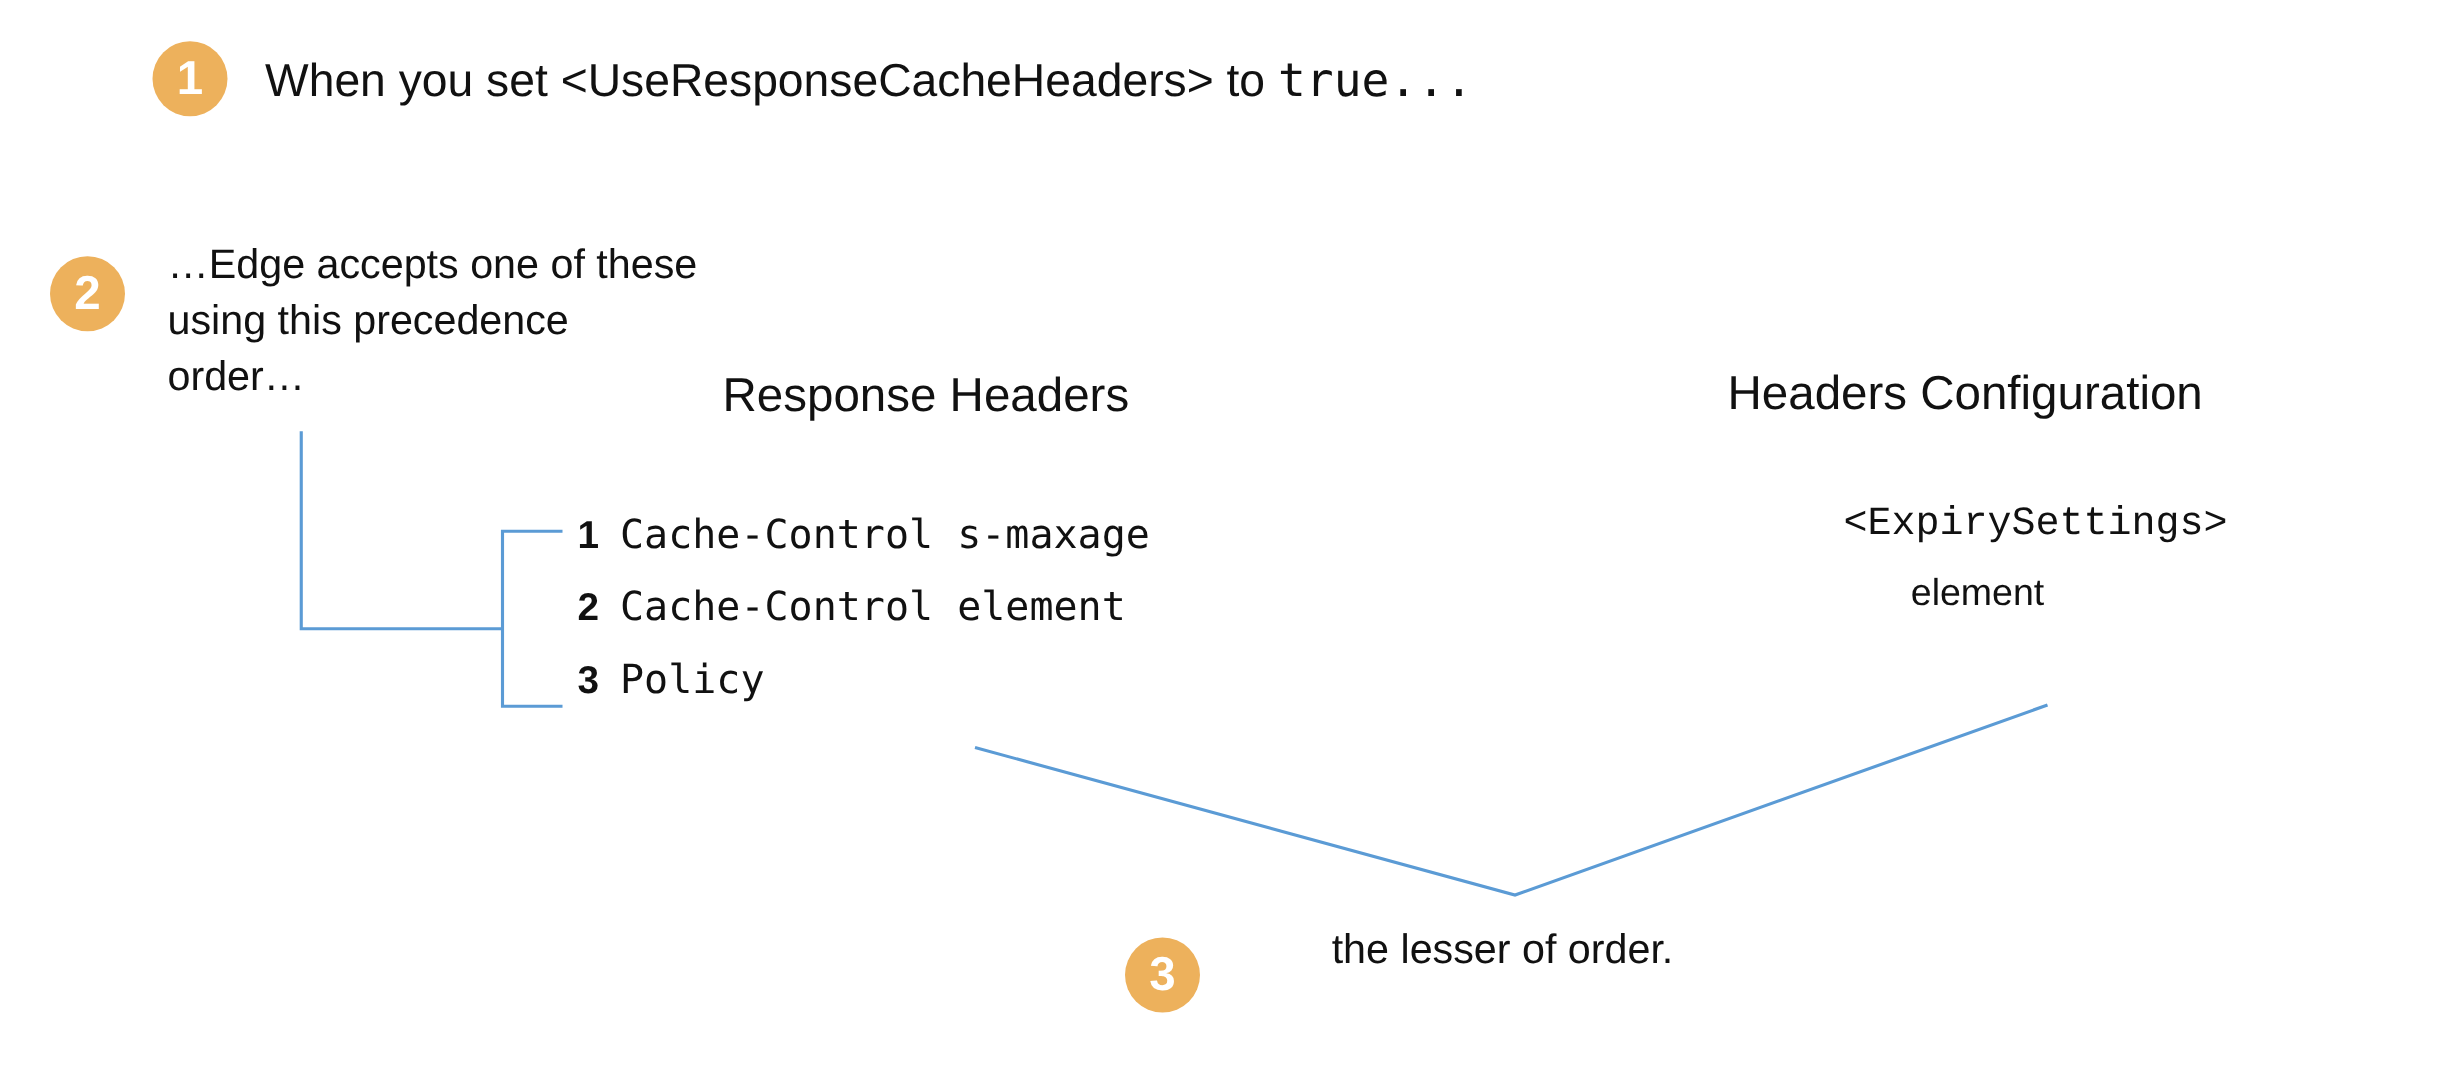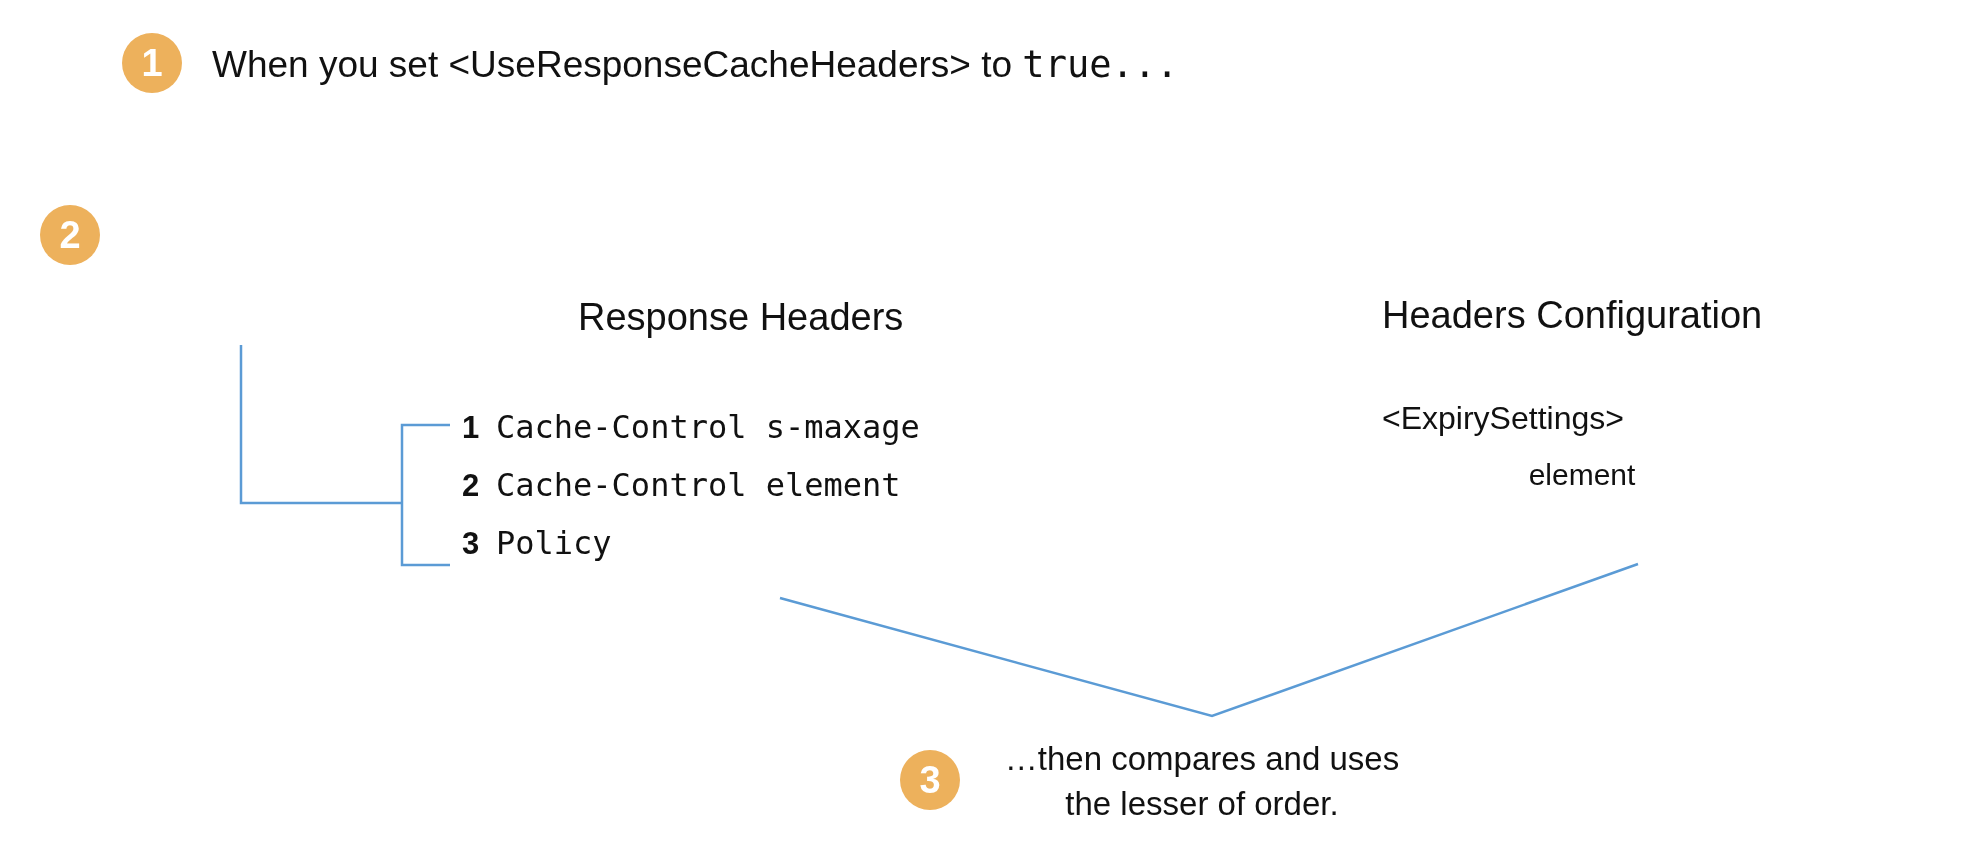--- a/index.html
+++ b/index.html
@@ -81,22 +81,22 @@
     font-family: "DejaVu Sans Mono", "Liberation Mono", monospace;
     font-size: 32px;
     white-space: pre;
   }
 
   .policy-value {
     position: absolute;
     left: 1382px;
     top: 400px;
     width: 400px;
-    text-align: left;
-    font-family: Liberation Sans, sans-serif;
+    text-align: right;
+    font-family: Liberation Mono, monospace;
     font-size: 32px;
     white-space: nowrap;
   }
   .policy-sub {
     position: absolute;
     left: 1382px;
     top: 458px;
     width: 400px;
     text-align: center;
     font-family: "Liberation Sans", sans-serif;
@@ -139,20 +139,25 @@
   <div class="badge badge-1">
     <span>1</span>
   </div>
   <div class="step1-text">
     <span>When you set &lt;UseResponseCacheHeaders&gt; to </span><span class="mono">true...</span>
   </div>
 
   <div class="badge badge-2">
     <span>2</span>
   </div>
+  <div class="step2-text">
+    <div>…Edge accepts one of these</div>
+    <div>using this precedence</div>
+    <div>order…</div>
+  </div>
 
   <div class="col-title title-response">Response Headers</div>
 
   <div class="hdr-list">
     <div class="hdr-row">
       <span class="hdr-num">1</span>
       <span class="hdr-name">Cache-Control s-maxage</span>
     </div>
     <div class="hdr-row">
       <span class="hdr-num">2</span>
@@ -165,17 +170,16 @@
   </div>
 
   <div class="col-title title-policy">Headers Configuration</div>
   <div class="policy-value">&lt;ExpirySettings&gt;</div>
   <div class="policy-sub">element</div>
 
   <div class="badge badge-3">
     <span>3</span>
   </div>
   <div class="step3-text">
-    <div>…then compares and uses</div>
     <div>the lesser of order.</div>
   </div>
 
 </div>
 
 </body></html>

